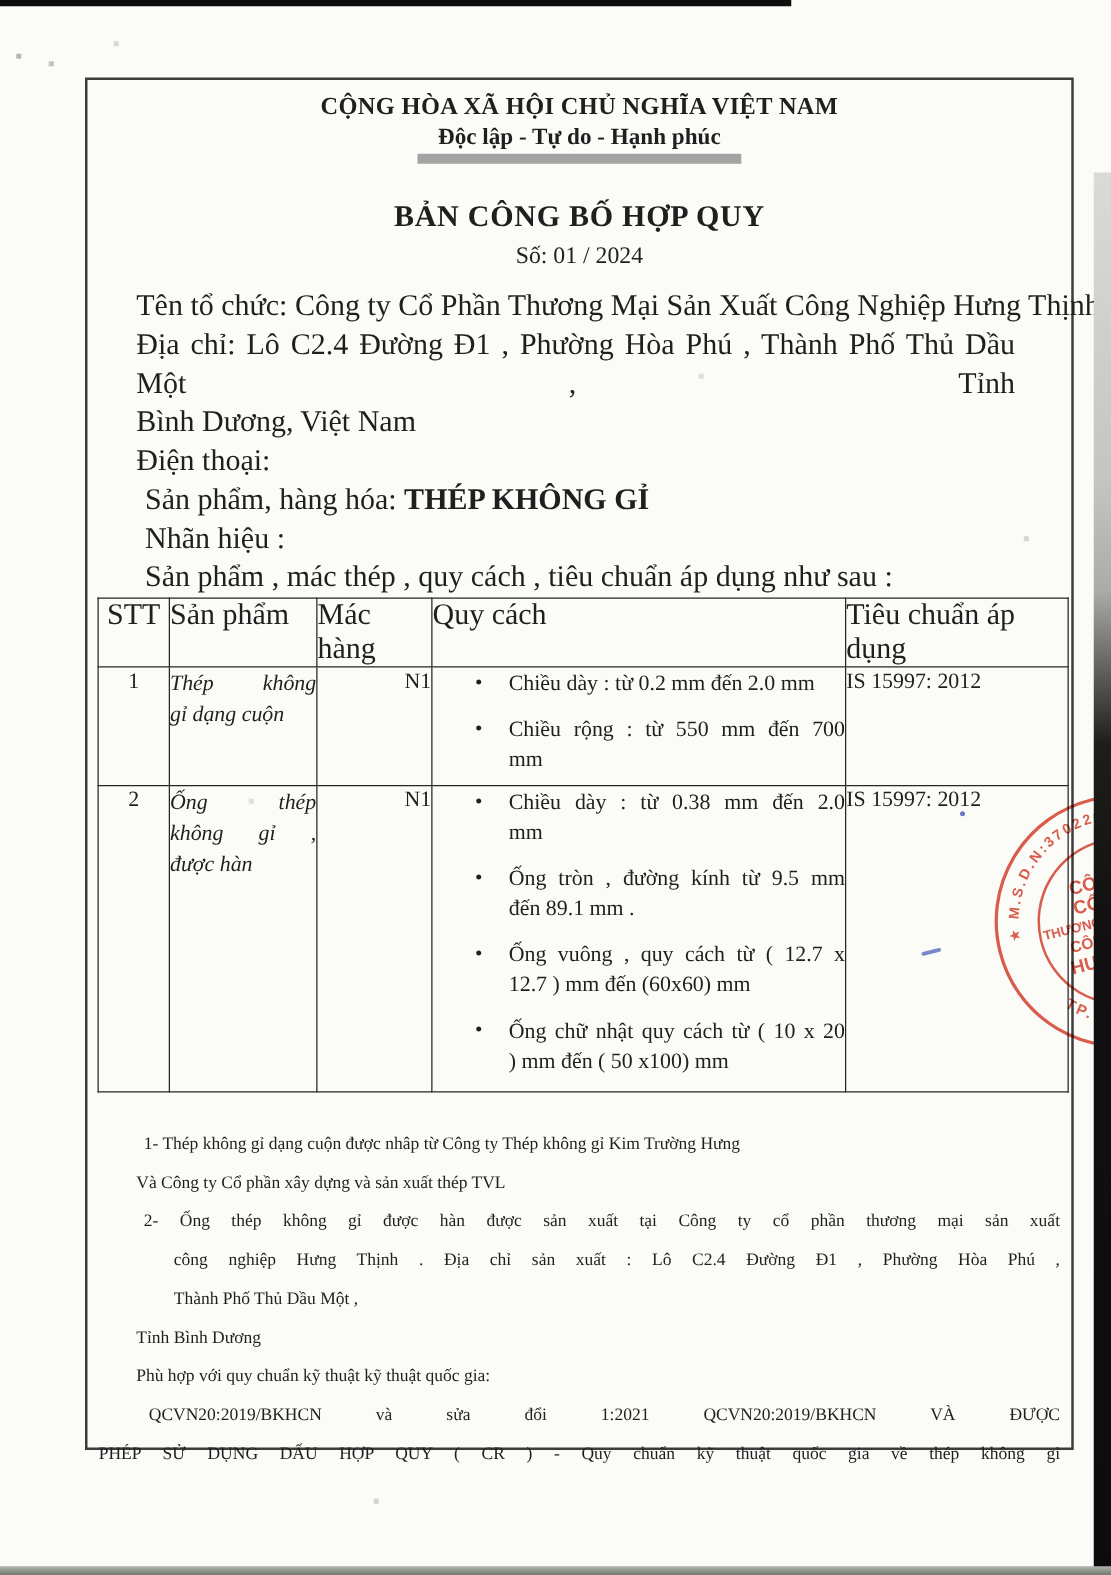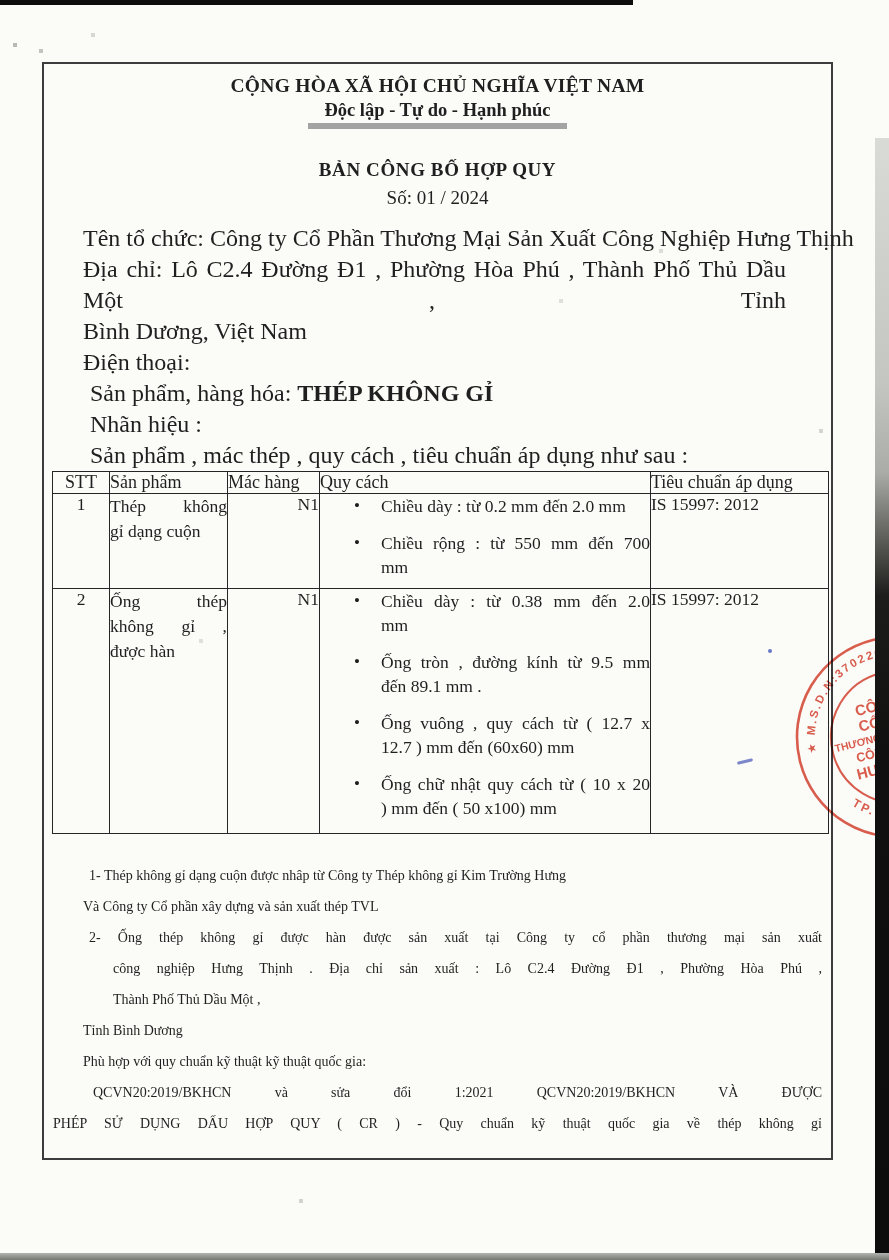--- a/index.html
+++ b/index.html
@@ -16,45 +16,45 @@
   }
   .bottom-strip{position:absolute;left:0;bottom:0;width:100%;height:7px;background:linear-gradient(180deg,#b0b5b0,#74786f);}
   .pen-dot{position:absolute;left:768px;top:649px;width:4px;height:4px;border-radius:50%;background:#4656b8;opacity:.8;}
   .pen-dash{position:absolute;left:737px;top:760px;width:16px;height:3px;background:#4656b8;opacity:.7;transform:rotate(-14deg);border-radius:2px;}
   .specks{position:absolute;left:0;top:0;width:2px;height:2px;background:transparent;
     box-shadow:14px 44px 0 1px #b9b9b4, 40px 50px 0 1px #c4c4bf, 92px 34px 0 1px #d8d8d3,
                560px 300px 0 1px #dededa, 820px 430px 0 1px #d5d5d0, 300px 1200px 0 1px #d3d3ce,
                660px 250px 0 1px #dcdcd7, 200px 640px 0 1px #e0e0db;}
   
   .frame{
-    position:absolute;left:42px;top:62px;width:791px;height:1098px;
+    position:absolute;left:68px;top:62px;width:791px;height:1098px;
     border:2px solid #3c3c3c;box-sizing:border-box;
   }
   .nat-line1{margin-top:11px;text-align:center;font-weight:bold;font-size:19.5px;letter-spacing:.3px;}
   .nat-line2{text-align:center;margin-top:3px;}
-  .nat-line2 span{display:inline-block;font-weight:bold;font-size:18.5px;padding:0 16px 2px 16px;border-bottom:6px solid #a3a3a3;}
-  .doc-title{margin-top:30px;text-align:center;font-weight:bold;font-size:19px;letter-spacing:.6px;}
+  .nat-line2 span{display:inline-block;font-weight:bold;font-size:18.5px;padding:0 16px 2px 16px;border-bottom:8px solid #a3a3a3;}
+  .doc-title{margin-top:30px;text-align:center;font-weight:bold;font-size:24px;letter-spacing:.6px;}
   .doc-number{margin-top:6px;text-align:center;font-size:19px;}
   
   .info{margin:14px 45px 0 39px;font-size:24px;line-height:31px;}
   .iline{white-space:nowrap;}
   .jspread{text-align:justify;text-align-last:justify;white-space:normal;}
   .ind{padding-left:7px;}
   .bold{font-weight:bold;}
   
   table.spec{border-collapse:collapse;table-layout:fixed;margin-left:8px;width:776px;font-size:17.5px;}
   table.spec td,table.spec th{border:1.7px solid #262626;vertical-align:top;box-sizing:border-box;padding:0;}
-  th.h{font-weight:normal;font-size:18px;text-align:left;padding:10px 6px 9px 13px;}
+  th.h{font-weight:normal;font-size:24px;text-align:left;padding:10px 6px 9px 13px;}
   th.h.c{text-align:center;padding-left:2px;padding-right:2px;}
   td.stt{text-align:center;padding-top:9px;}
   td.sp{padding:9px 10px 6px 14px;}
   td.mt{text-align:right;padding-top:9px;}
   td.qc{padding:9px 9px 10px 0;}
   td.tc{padding:9px 6px 6px 12px;}
-  .spline{line-height:25px;}
+  .spline{line-height:25px;font-style:italic;}
   .qitem{display:flex;margin:0 0 13px 34px;}
   .qitem:last-child{margin-bottom:0;}
   .qbullet{width:27px;flex:0 0 27px;font-size:17px;line-height:24px;}
   .qlines{flex:1;line-height:24px;}
   
   .notes{margin:26px 9px 0 39px;font-size:14px;line-height:31px;}
   .nl{white-space:nowrap;}
   .nl.jspread{white-space:normal;}
   .ind5{padding-left:6px;}
   .ind30{padding-left:30px;}

